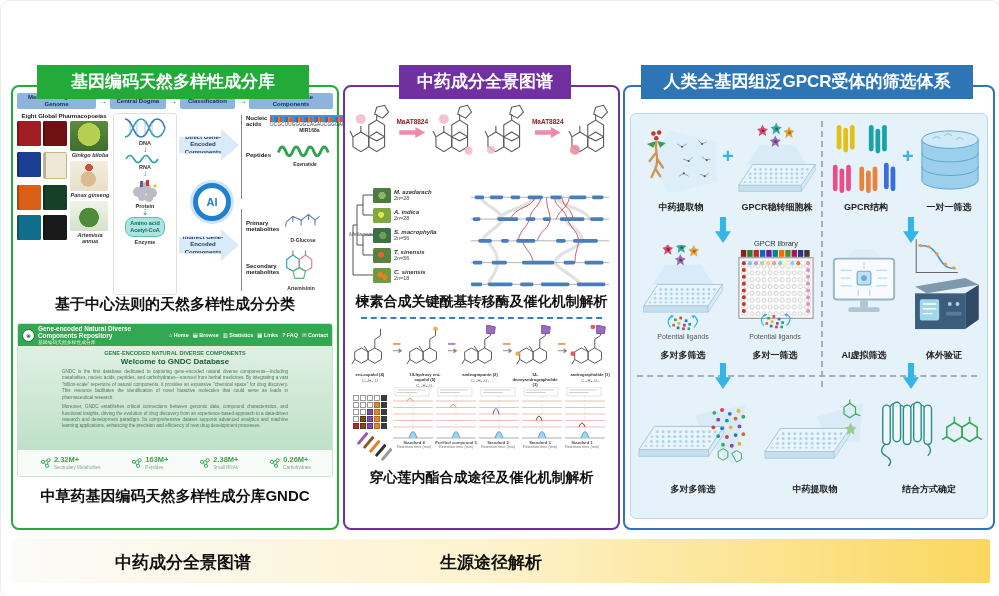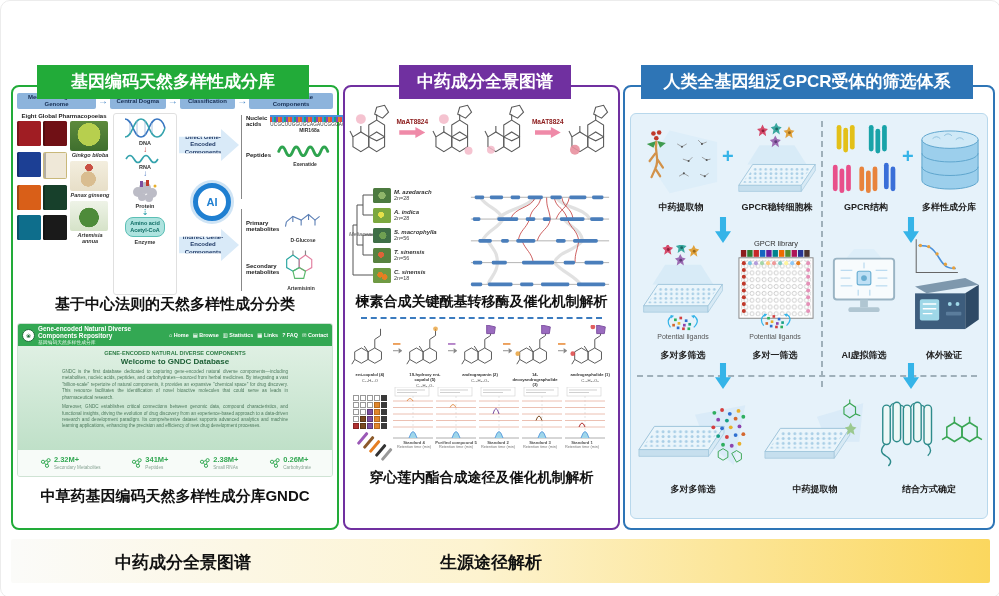--- a/index.html
+++ b/index.html
@@ -481,21 +481,21 @@
           <div>
               <div class="statv">2.32M+</div>
               <div class="statl">Secondary Metabolites</div>
             </div>
         </div>
         <div class="stat">
           <svg width="12" height="12" viewBox="0 0 15 13">
               <use href="#statico"></use>
             </svg>
           <div>
-              <div class="statv">341M+</div>
+              <div class="statv">163M+</div>
               <div class="statl">Peptides</div>
             </div>
         </div>
         <div class="stat">
           <svg width="12" height="12" viewBox="0 0 15 13">
               <use href="#statico"></use>
             </svg>
           <div>
               <div class="statv">2.38M+</div>
               <div class="statl">Small RNAs</div>
@@ -800,21 +800,21 @@
         <use href="#ribbons"></use>
       </svg>
     <div class="plus" style="left:277px;top:58px">+</div>
     <svg class="a" style="left:294px;top:40px" width="62" height="66" viewBox="0 0 64 66">
         <use href="#dbcyl"></use>
       </svg>
 
     <div class="rlabel" style="left:14px;top:114px;width:84px">中药提取物</div>
     <div class="rlabel" style="left:108px;top:114px;width:88px">GPCR稳转细胞株</div>
     <div class="rlabel" style="left:204px;top:114px;width:74px">GPCR结构</div>
-    <div class="rlabel" style="left:290px;top:114px;width:68px">多样性成分库</div>
+    <div class="rlabel" style="left:290px;top:114px;width:68px">一对一筛选</div>
 
     <div class="cyarrow" style="left:90px;top:130px"></div>
     <div class="cyarrow" style="left:278px;top:130px"></div>
 
     <svg class="a" style="left:12px;top:158px" width="92" height="86" viewBox="0 0 92 96">
       <polygon points="26,22 66,22 80,44 12,44" fill="#cfe6f5" opacity=".6"></polygon>
       <use href="#cellgrp" transform="translate(22,-2)"></use>
       <use href="#plateiso" transform="translate(0,42)"></use>
       <use href="#ligpile" transform="translate(26,78)"></use>
     </svg>

